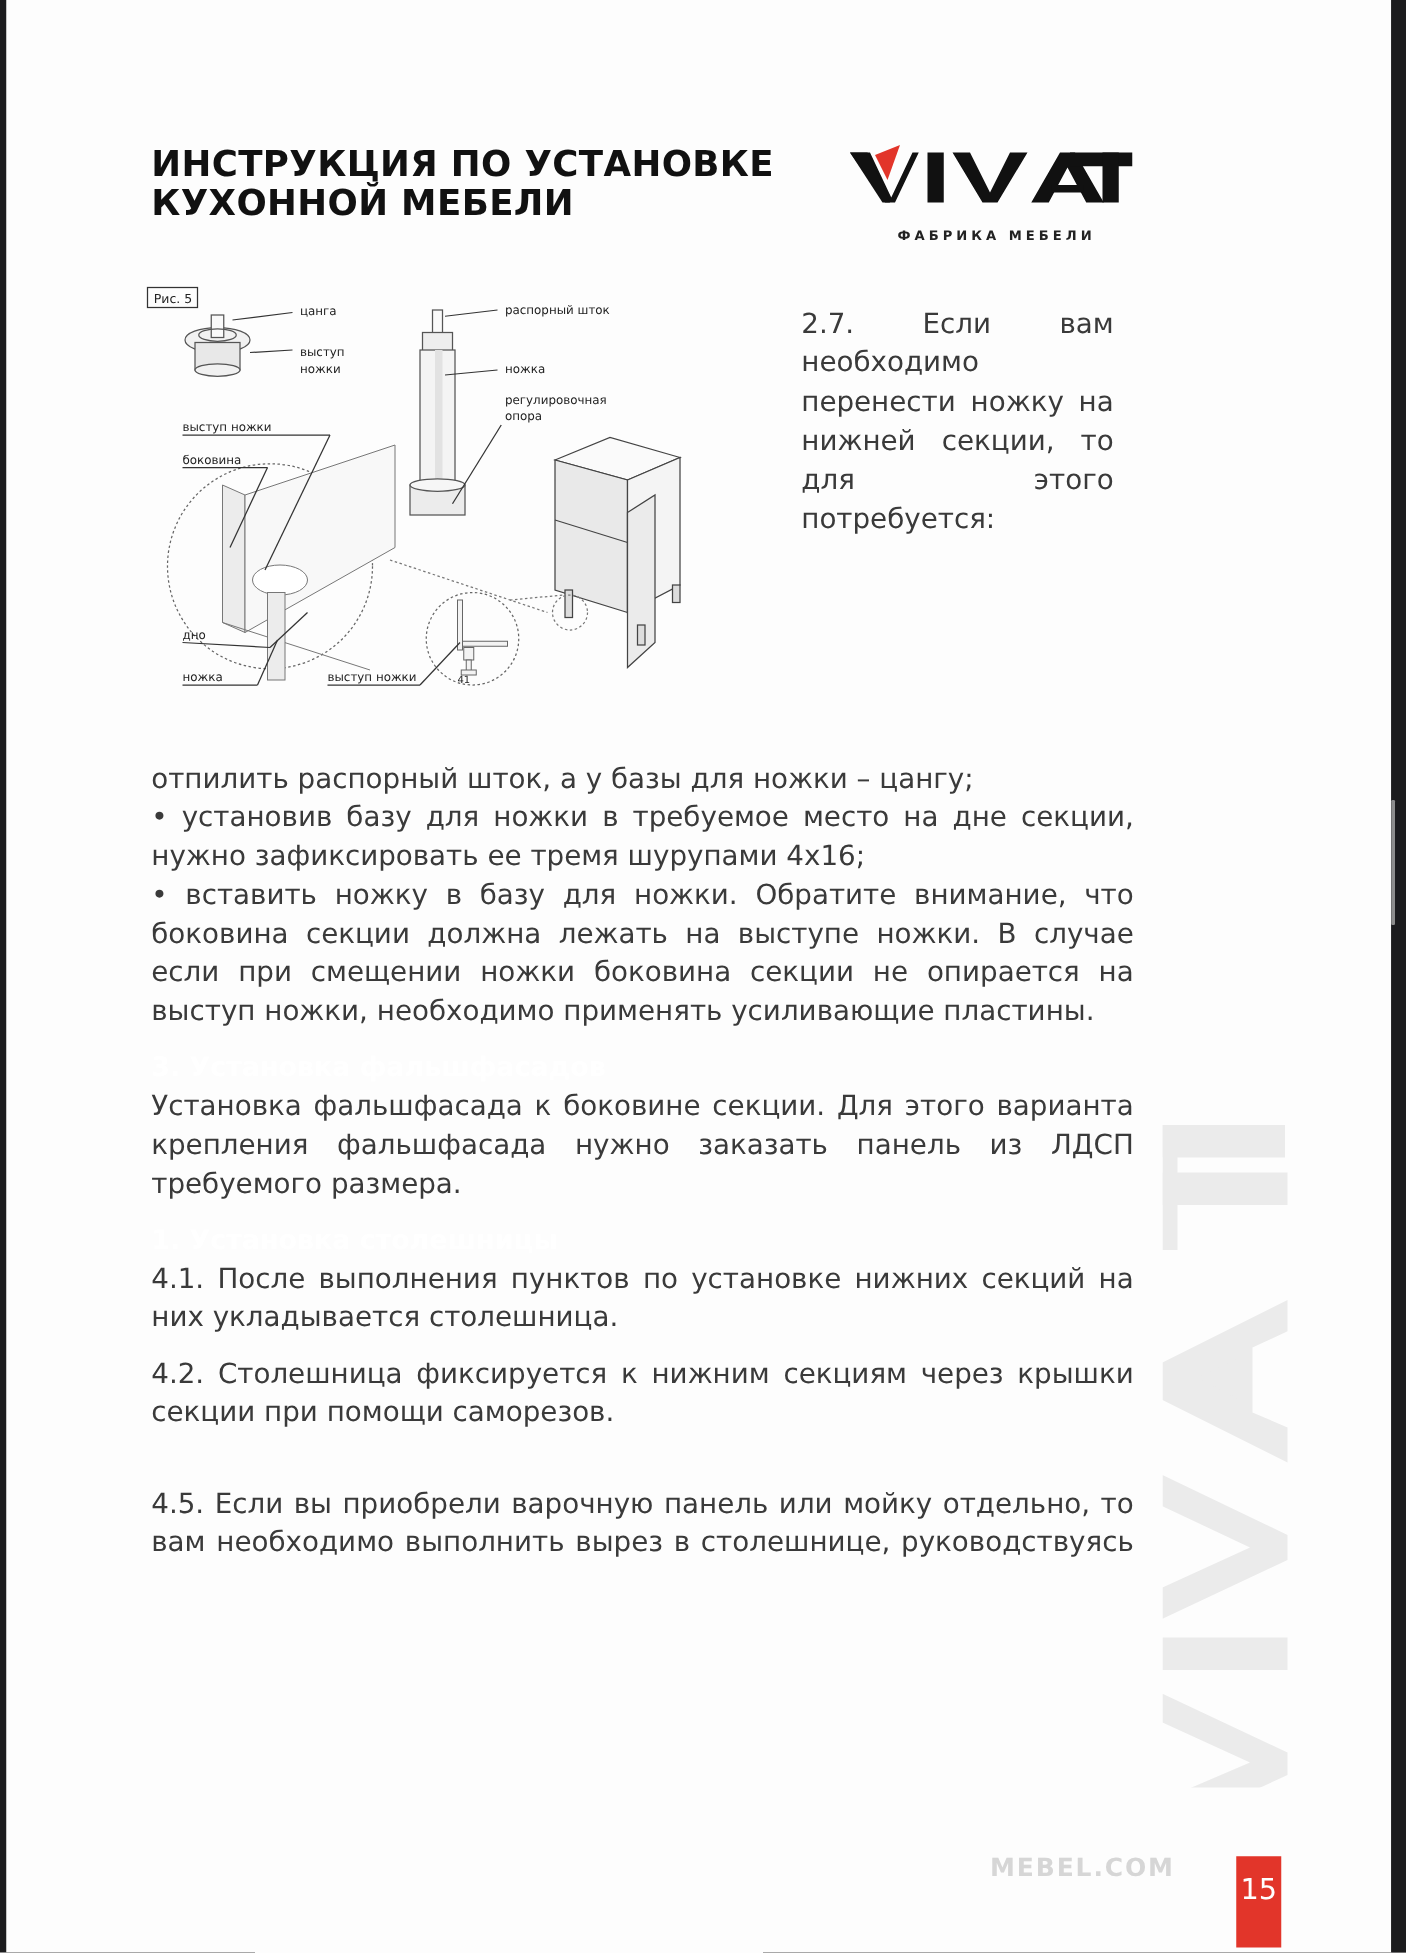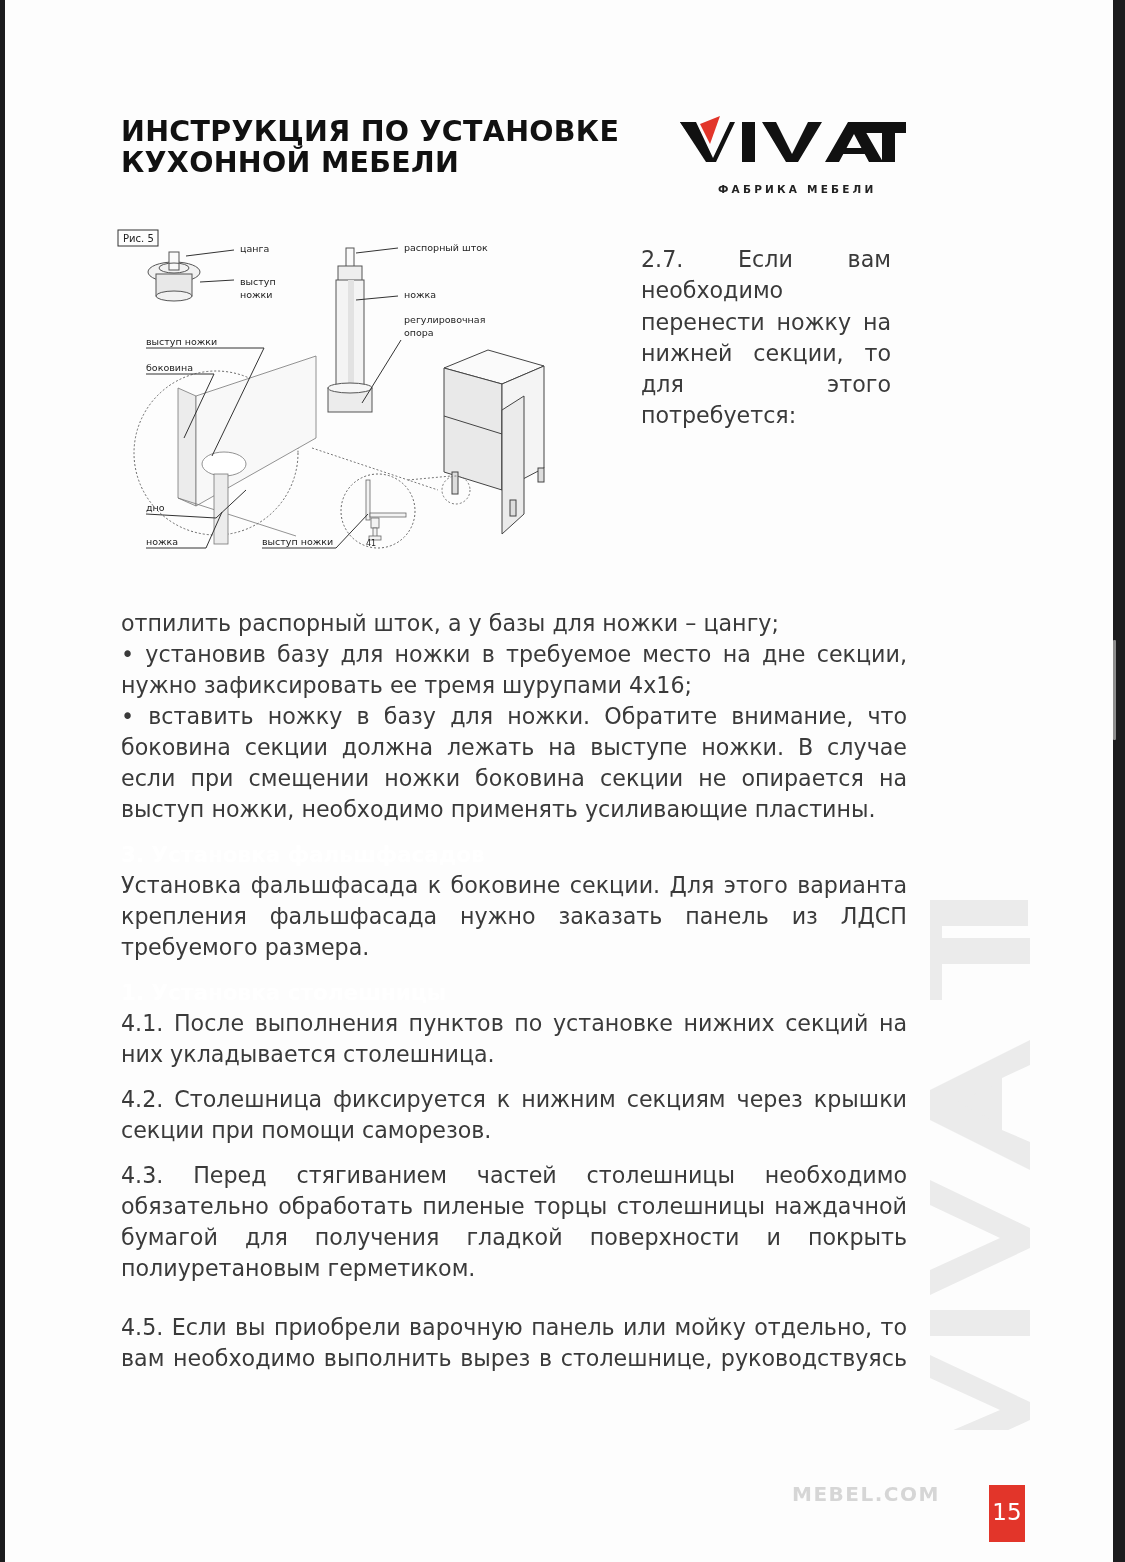--- a/index.html
+++ b/index.html
@@ -22,21 +22,21 @@
   .right-col .gap { height:8px; }
 
   .main { position:absolute; left:121px; top:608px; width:786px; line-height:31px; }
   .main p { margin:0; text-align:justify; text-align-last:left; }
   .main .just { text-align-last:justify; }
   .main h3 { margin:0; font-family:"DejaVu Sans", sans-serif; font-size:21.5px; font-weight:bold; color:#ffffff; line-height:31px; }
   .main .sp14 { height:14px; }
 
   .watermark { position:absolute; left:930px; top:880px; width:125px; height:550px; }
   .site { position:absolute; left:792px; top:1482px; font-family:"DejaVu Sans", sans-serif; font-weight:bold; font-size:20px; letter-spacing:1.5px; color:#d6d6d6; }
-  .page-num { position:absolute; left:989px; top:1485px; width:36px; height:57px; background:#e2352a; color:#fff; font-family:"DejaVu Sans", sans-serif; font-size:23px; text-align:center; padding-top:14px; box-sizing:border-box; }
+  .page-num { position:absolute; left:989px; top:1485px; width:36px; height:73px; background:#e2352a; color:#fff; font-family:"DejaVu Sans", sans-serif; font-size:23px; text-align:center; padding-top:14px; box-sizing:border-box; }
 </style>
 </head>
 <body>
 
 <div class="page"></div>
 <div class="scrollbar-track"></div>
 <div class="scrollbar-thumb"></div>
 
 <div class="title">
   <div>ИНСТРУКЦИЯ ПО УСТАНОВКЕ</div>
@@ -158,21 +158,20 @@
   <p>• вставить ножку в базу для ножки. Обратите внимание, что боковина секции должна лежать на выступе ножки. В случае если при смещении ножки боковина секции не опирается на выступ ножки, необходимо применять усиливающие пластины.</p>
   <div class="sp14"></div>
   <h3>3. Установка фальшфасадов</h3>
   <p>Установка фальшфасада к боковине секции. Для этого варианта крепления фальшфасада нужно заказать панель из ЛДСП требуемого размера.</p>
   <div class="sp14"></div>
   <h3>1. Установка столешницы</h3>
   <p>4.1. После выполнения пунктов по установке нижних секций на них укладывается столешница.</p>
   <div class="sp14"></div>
   <p>4.2. Столешница фиксируется к нижним секциям через крышки секции при помощи саморезов.</p>
   <div class="sp14"></div>
-  <p>4.3. Перед стягиванием частей столешницы необходимо обязательно обработать пиленые торцы столешницы наждачной бумагой для получения гладкой поверхности и покрыть полиуретановым герметиком.</p>
   <div class="sp14"></div>
   <div class="sp14"></div>
   <p class="just">4.5. Если вы приобрели варочную панель или мойку отдельно, то вам необходимо выполнить вырез в столешнице, руководствуясь</p>
 </div>
 
 <svg class="watermark" viewBox="0 0 125 550">
   <g fill="#ebebeb">
 
     <rect x="0" y="20" width="98" height="26" transform="translate(0,0)"></rect>
     <rect x="0" y="20" width="12" height="100"></rect>

